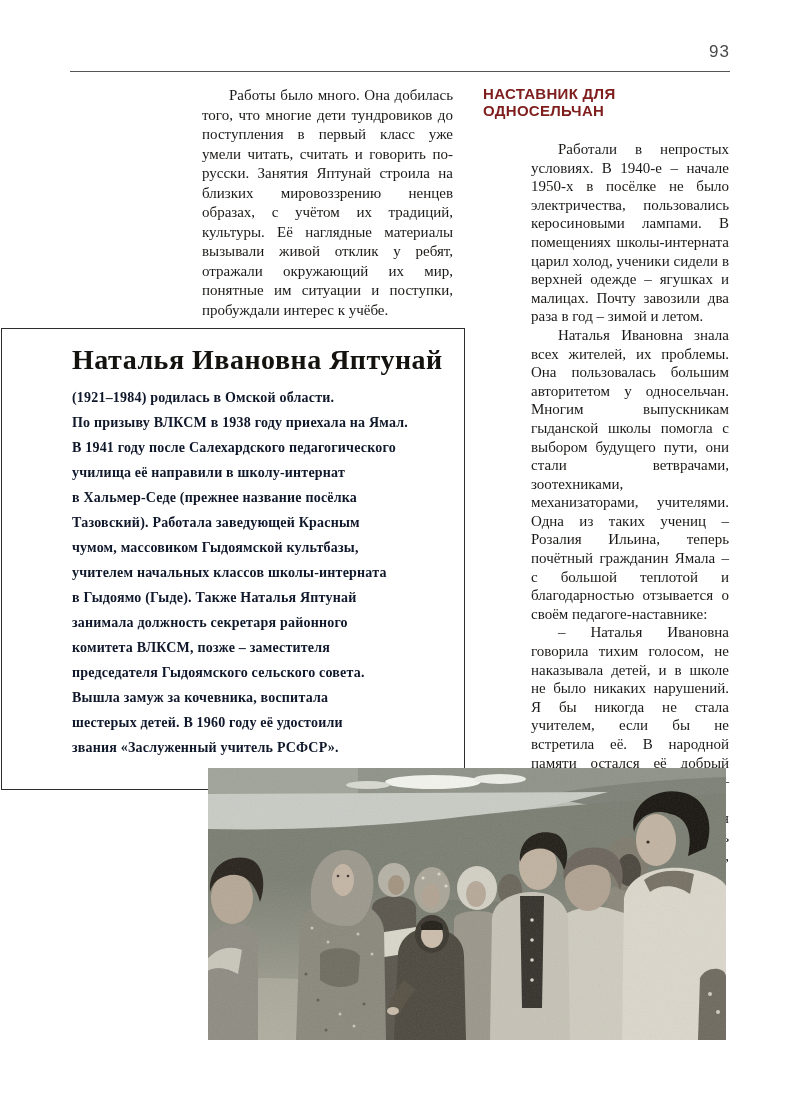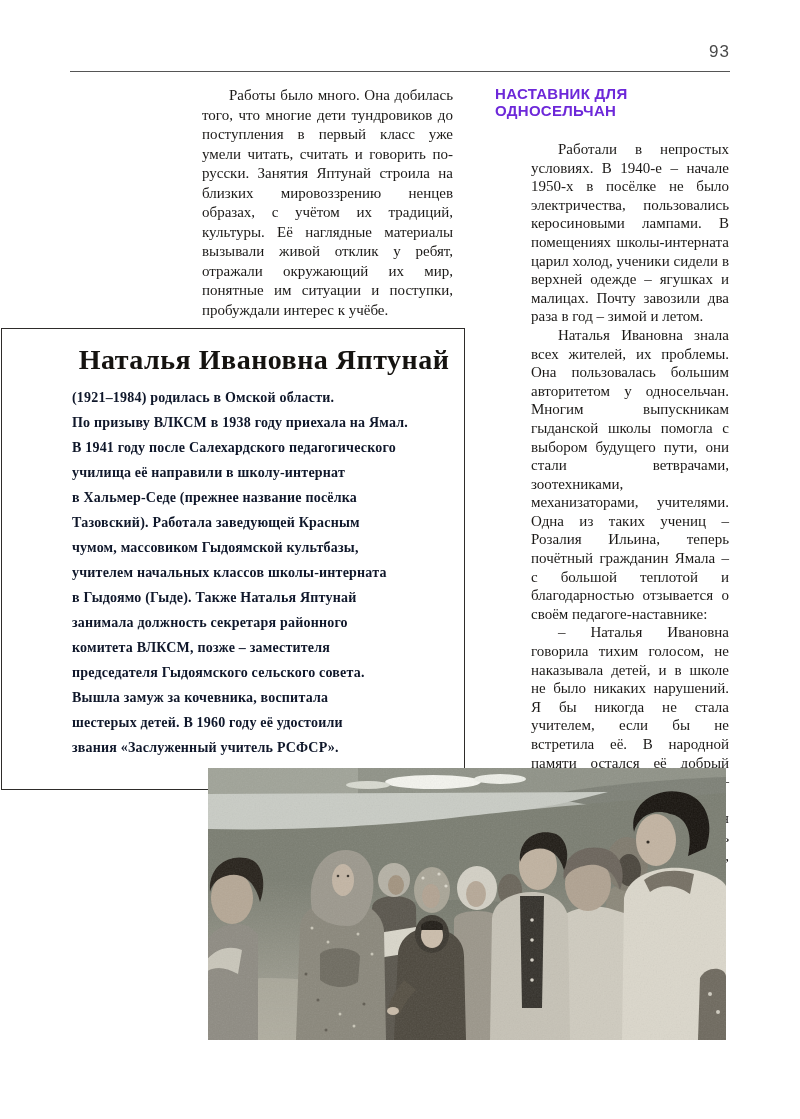--- a/index.html
+++ b/index.html
@@ -32,42 +32,41 @@
   }
   .col-left{
     position:absolute; left:202px; top:86px; width:251px;
   }
   .col-left p{ line-height:19.5px; }
   .col-right{
     position:absolute; left:483px; top:85px; width:246px;
   }
   .col-right p{ line-height:18.6px;margin-left:48px; }
   .section-heading{
-    margin:0 0 21px 12px;
+    margin:0 0 21px 0;
     font-family:"Liberation Sans", sans-serif;
     font-size:15px; font-weight:bold;
     letter-spacing:0.3px;
-    color:#6d28d9;
+    color:#7f1d1d;
   }
   .info-box{
     position:absolute; left:1px; top:328px;
     width:464px; height:462px;
     box-sizing:border-box;
     border:1px solid #2e2c2a;
     background:#ffffff;
     padding:15px 8px 0 70px;
   }
   .info-box h1{
     margin:0 0 9px 0;
     font-family:"Liberation Serif", serif;
     font-weight:bold;
     font-size:28px;
     letter-spacing:0.5px;
     color:#151310;
-    text-align:center;
   }
   .box-body{
     font-family:"Liberation Serif", serif;
     font-weight:bold;
     font-size:14px;
     line-height:25px;
     letter-spacing:0.2px;
     white-space:pre-line;
     color:#0f172a;
   }

